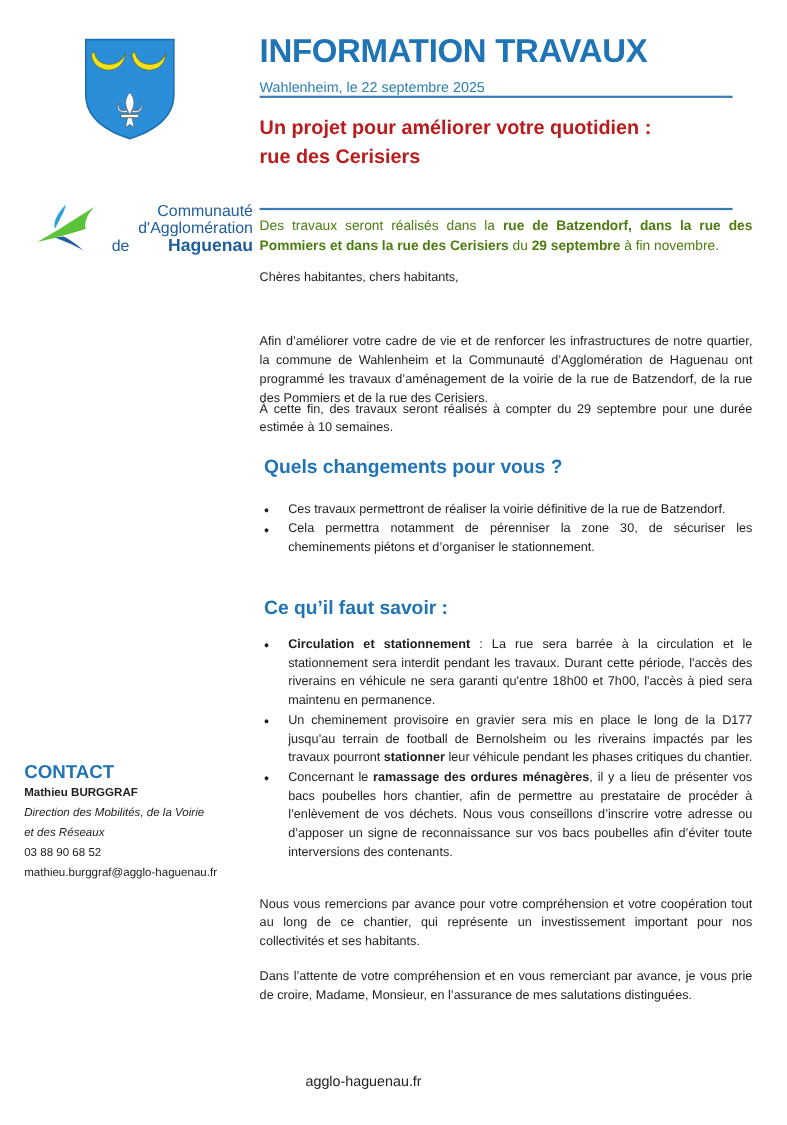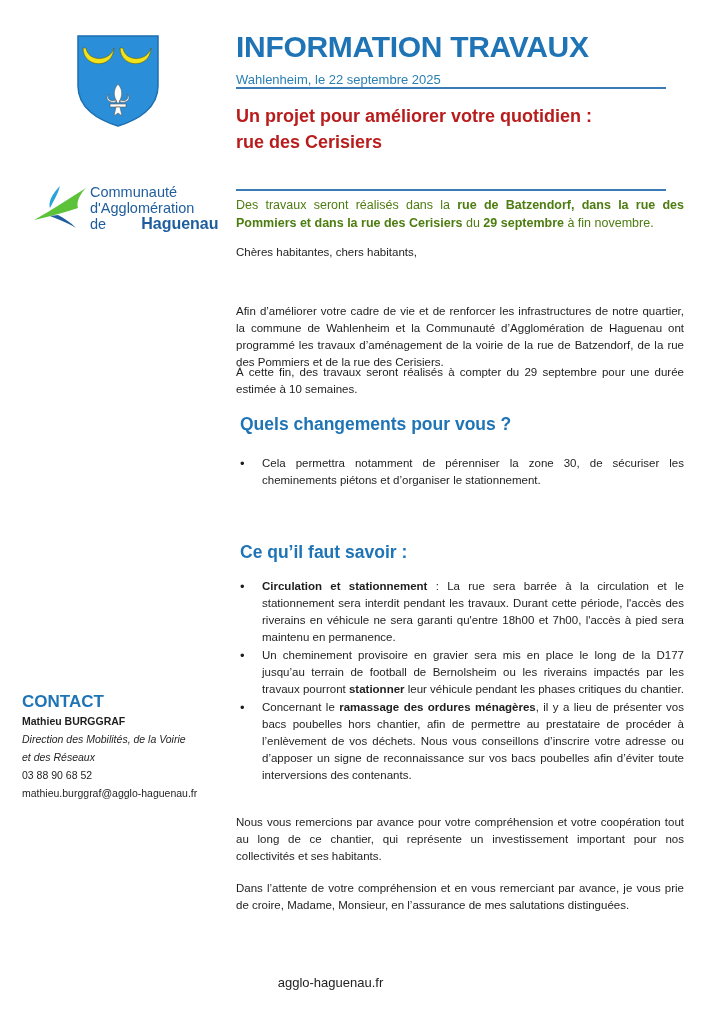--- a/index.html
+++ b/index.html
@@ -6,21 +6,21 @@
     body { width:715px; height:1023px; position:relative; overflow:hidden;
       font-family:"Liberation Sans", sans-serif; color:#1e1e1e; }
     .abs { position:absolute; }
 
     
     #crest { left:76px; top:34px; width:84px; height:94px; }
 
     
     #agglo-logo { left:30px; top:180px; width:190px; height:60px; }
     #agglo-logo .mark { position:absolute; left:0; top:2px; width:62px; height:46px; }
-    #agglo-logo .txt { position:absolute; left:60px; top:4px; width:140px; 
+    #agglo-logo .txt { position:absolute; left:60px; top:4px; width:140px; text-align:right;
       color:#1f5d9e; font-size:14.5px; line-height:16px; }
     #agglo-logo .txt b { font-weight:700; font-size:16px;margin-left:31px; }
 
     
     #title { left:236px; top:30px; font-size:30px; font-weight:700; color:#1f74b6; letter-spacing:-0.3px; }
     #dateline { left:236px; top:72px; font-size:13px; color:#2a7fb3; }
     .hr { position:absolute; left:236px; width:430px; height:2px; background:#3b7bb5; }
     #hr1 { top:87px; height:1.5px; }
     #subtitle { left:236px; top:103px; width:440px; font-size:18px; font-weight:700; color:#b91c1c; line-height:26px; }
     #hr2 { top:189px; }
@@ -95,20 +95,21 @@
 <div id="hr2" class="hr"></div>
 
 <div id="lead" class="abs"><span>Des travaux seront réalisés dans la </span><b>rue de Batzendorf, dans la rue des Pommiers et dans la rue des Cerisiers</b><span> du </span><b>29 septembre</b><span> à fin novembre.</span></div>
 
 <div id="greet" class="para">Chères habitantes, chers habitants,</div>
 <div id="p1" class="para">Afin d’améliorer votre cadre de vie et de renforcer les infrastructures de notre quartier, la commune de Wahlenheim et la Communauté d’Agglomération de Haguenau ont programmé les travaux d’aménagement de la voirie de la rue de Batzendorf, de la rue des Pommiers et de la rue des Cerisiers.</div>
 <div id="p2" class="para">À cette fin, des travaux seront réalisés à compter du 29 septembre pour une durée estimée à 10 semaines.</div>
 
 <div id="h-changes" class="h2">Quels changements pour vous ?</div>
 <ul id="list-changes" class="bul">
+  <li>Ces travaux permettront de réaliser la voirie définitive de la rue de Batzendorf.</li>
   <li>Cela permettra notamment de pérenniser la zone 30, de sécuriser les cheminements piétons et d’organiser le stationnement.</li>
 </ul>
 
 <div id="h-know" class="h2">Ce qu’il faut savoir :</div>
 <ul id="list-know" class="bul">
   <li><b>Circulation et stationnement</b><span> : La rue sera barrée à la circulation et le stationnement sera interdit pendant les travaux. Durant cette période, l'accès des riverains en véhicule ne sera garanti qu'entre 18h00 et 7h00, l'accès à pied sera maintenu en permanence.</span></li>
   <li><span>Un cheminement provisoire en gravier sera mis en place le long de la D177 jusqu’au terrain de football de Bernolsheim ou les riverains impactés par les travaux pourront </span><b>stationner</b><span> leur véhicule pendant les phases critiques du chantier.</span></li>
   <li><span>Concernant le </span><b>ramassage des ordures ménagères</b><span>, il y a lieu de présenter vos bacs poubelles hors chantier, afin de permettre au prestataire de procéder à l’enlèvement de vos déchets. Nous vous conseillons d’inscrire votre adresse ou d’apposer un signe de reconnaissance sur vos bacs poubelles afin d’éviter toute interversions des contenants.</span></li>
 </ul>
 

